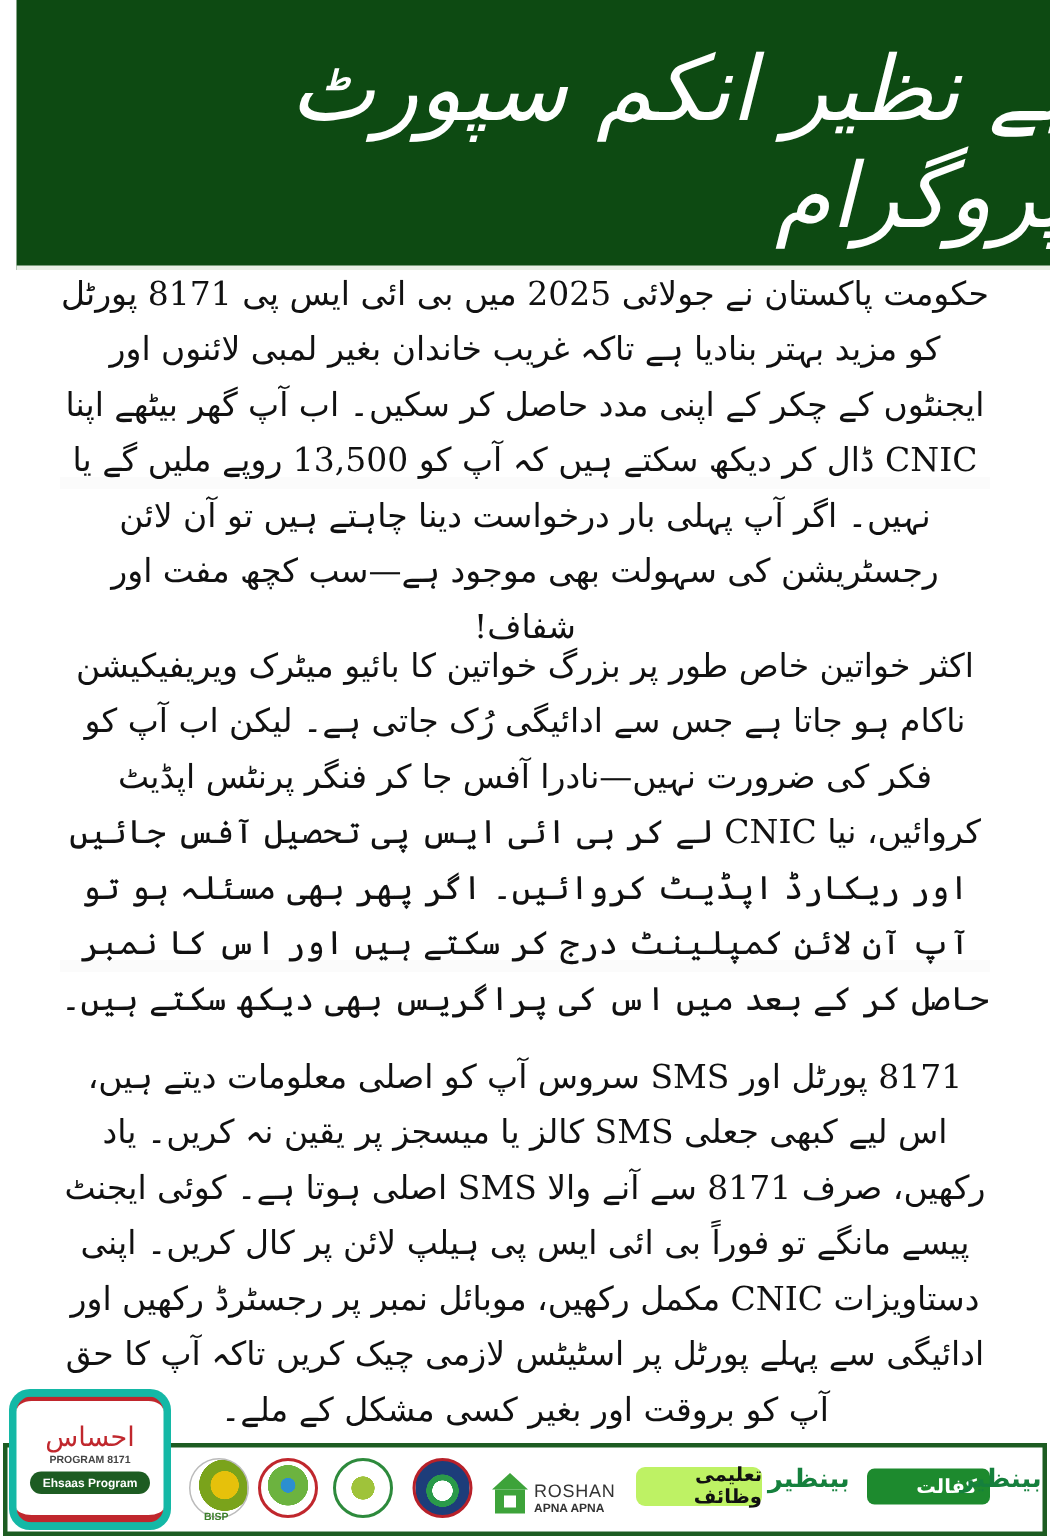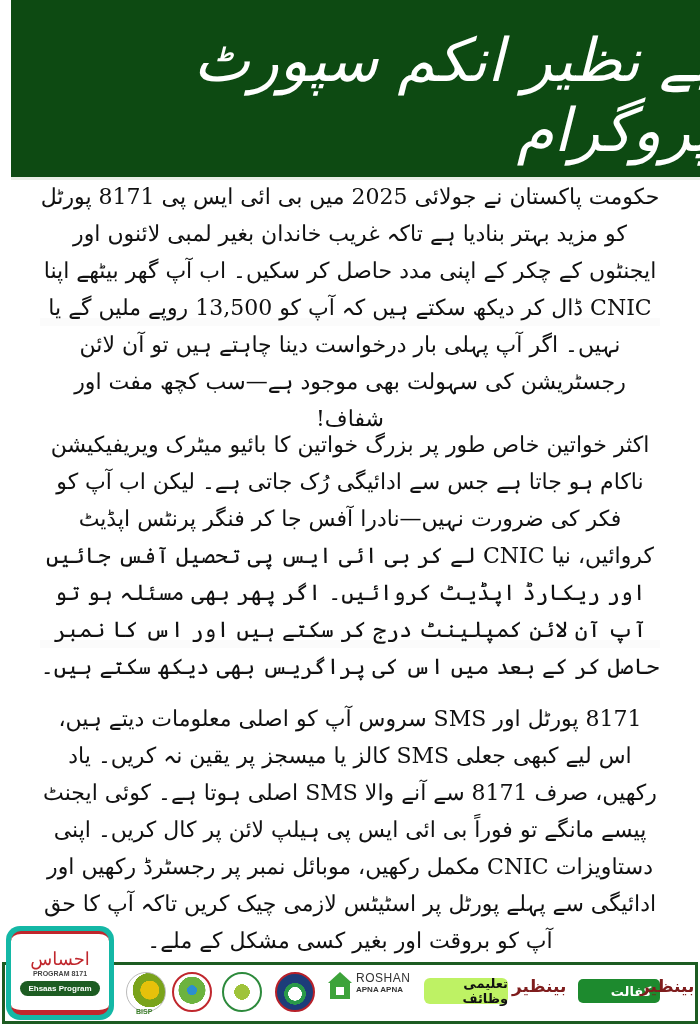--- a/index.html
+++ b/index.html
@@ -64,37 +64,37 @@
       font-size: 8px; font-weight: bold; padding: 3px 8px; border-radius: 8px;
     }
 
     .logo { position: absolute; top: 52px; width: 40px; height: 40px; border-radius: 50%; }
     .logo-bisp { left: 126px; background: radial-gradient(circle at 60% 45%, #e6c10b 0 30%, #7aa31b 31% 55%, #ffffff 56%); border: 1px solid #bbb; }
     .logo-bisp-label { position: absolute; left: 136px; top: 88px; font-family: "Liberation Sans", sans-serif; font-size: 7px; font-weight: bold; color: #3c7f2a; }
     .logo-2 { left: 172px; background: radial-gradient(circle at 50% 45%, #2c8fd0 0 18%, #6cb33f 19% 50%, #fff 51%); border: 2px solid #c0272d; }
     .logo-3 { left: 222px; background: radial-gradient(circle at 50% 50%, #9fc33a 0 30%, #ffffff 31%); border: 2px solid #2d8a3c; }
     .logo-4 { left: 275px; background: radial-gradient(circle at 50% 55%, #ffffff 0 25%, #2a9a4a 26% 40%, #1d3d7a 41%); border: 2px solid #b8212a; }
 
-    .roshan { position: absolute; left: 328px; top: 52px; width: 90px; height: 40px; display: flex; align-items: flex-start; }
+    .roshan { position: absolute; left: 328px; top: 52px; width: 90px; height: 40px; display: flex; align-items: flex-end; }
     .roshan-house { width: 24px; height: 30px; position: relative; }
     .roshan-house .roof { width: 0; height: 0; border-left: 12px solid transparent; border-right: 12px solid transparent; border-bottom: 11px solid #3da33a; }
     .roshan-house .body { width: 20px; height: 16px; margin-left: 2px; background: #3da33a; position: relative; }
     .roshan-house .body::after { content: ""; position: absolute; left: 6px; top: 4px; width: 8px; height: 8px; background: #fff; }
     .roshan-text { margin-left: 4px; font-family: "Liberation Sans", sans-serif; line-height: 12px; }
     .roshan-1 { font-size: 12px; color: #333; letter-spacing: 0.5px; }
     .roshan-2 { font-size: 8px; font-weight: bold; color: #333; }
 
     .taleemi {
       position: absolute; left: 424px; top: 58px; width: 84px; height: 26px;
       background: #bef264; border-radius: 6px; color: #111;
       font-family: "DejaVu Sans", sans-serif; font-weight: bold; font-size: 13px;
       display: flex; align-items: center; justify-content: center; direction: rtl;
     }
     .benazir-a, .benazir-b {
-      position: absolute; top: 56px; color: #7f1d1d; font-family: "DejaVu Sans", sans-serif;
+      position: absolute; top: 56px; color: #15803d; font-family: "DejaVu Sans", sans-serif;
       font-weight: bold; font-size: 17px; direction: rtl;
     }
     .benazir-a { left: 512px; }
     .benazir-b { left: 640px; }
     .kafalat {
       position: absolute; left: 578px; top: 59px; width: 82px; height: 24px;
       background: #1d8a2e; color: #fff; border-radius: 5px;
       font-family: "DejaVu Sans", sans-serif; font-weight: bold; font-size: 13px;
       display: flex; align-items: center; justify-content: center; direction: rtl; padding-left: 24px;
     }

